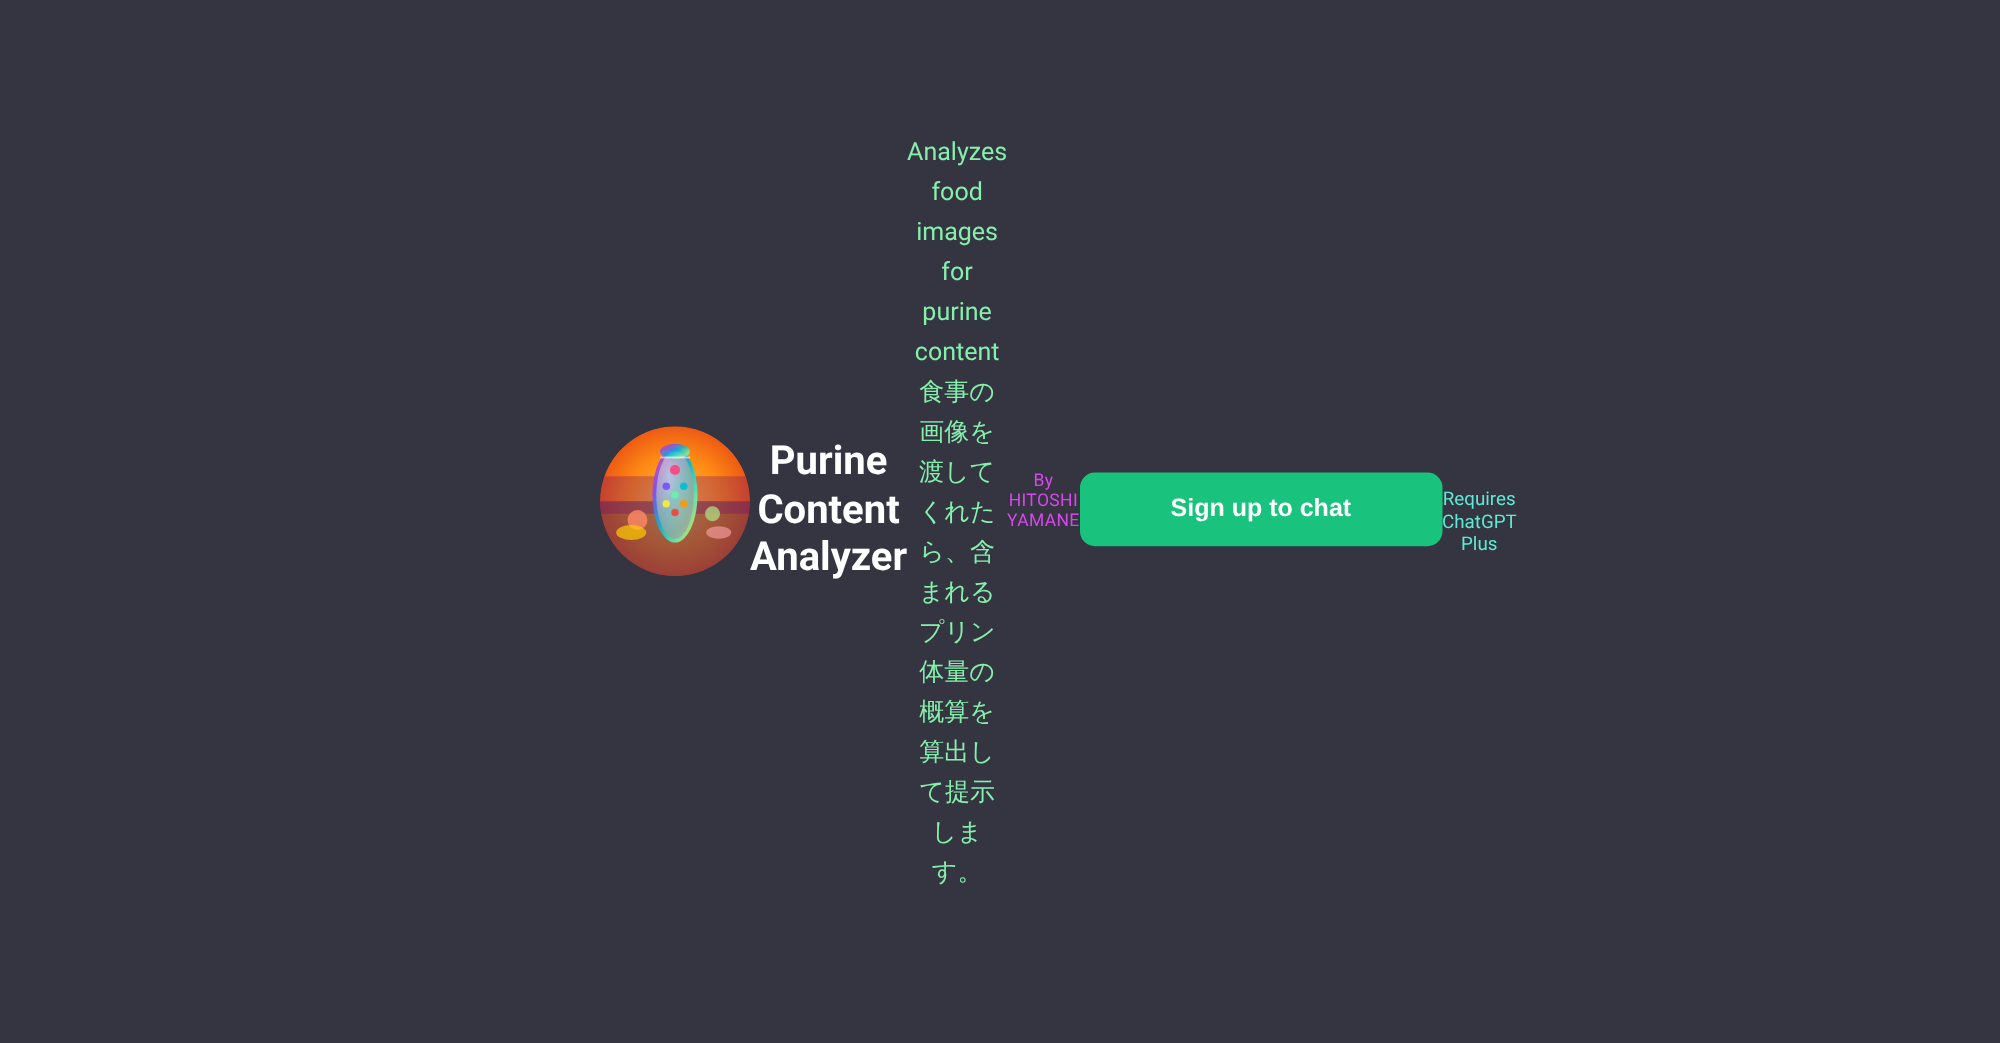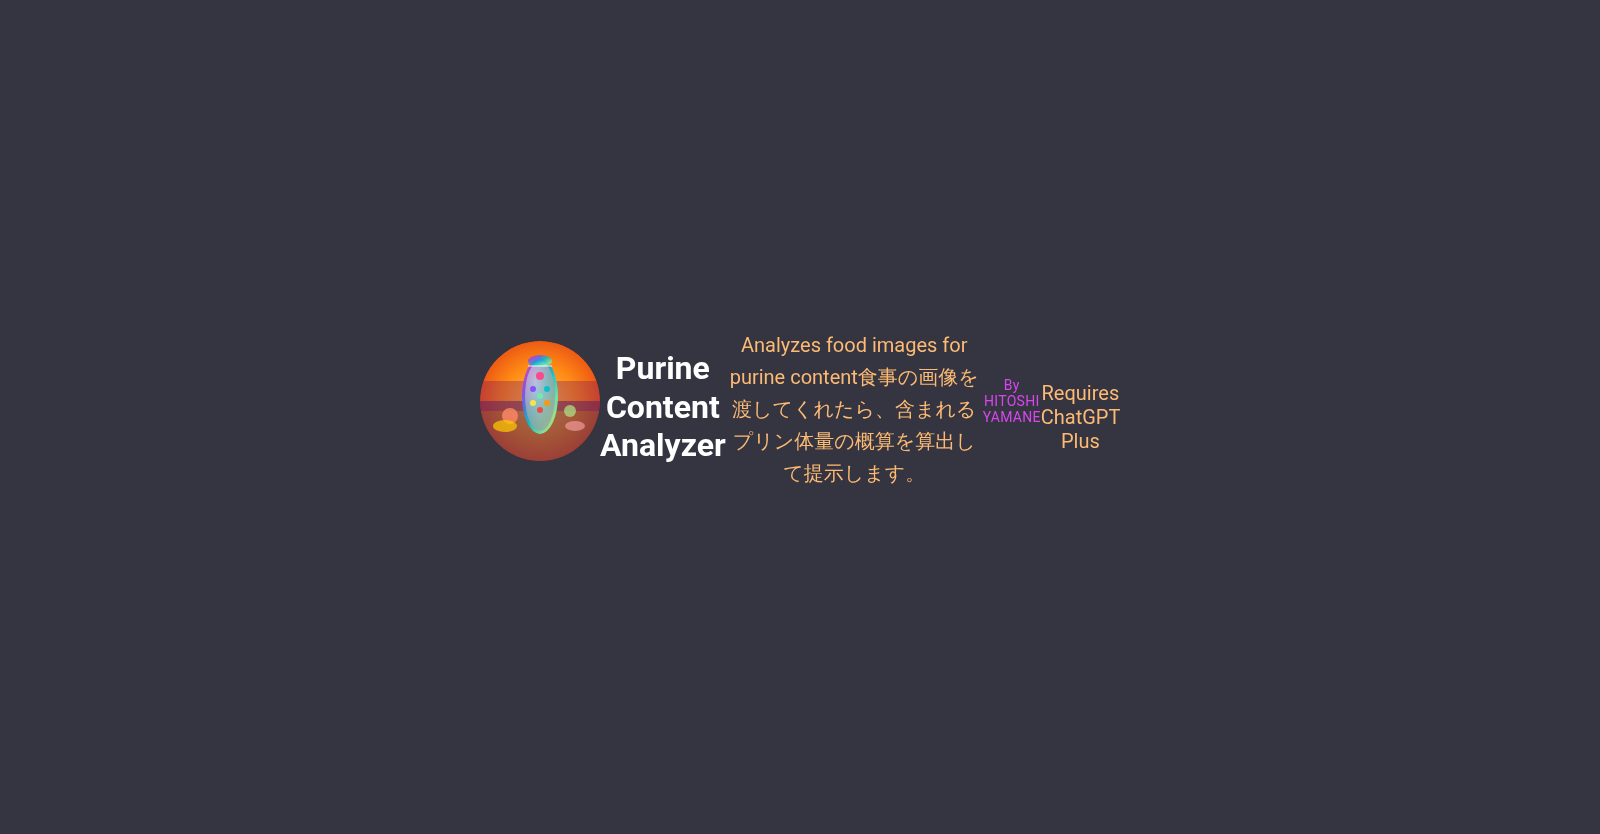--- a/index.html
+++ b/index.html
@@ -45,21 +45,21 @@
     .app-title {
       font-size: 32px;
       font-weight: 700;
       color: #ffffff;
       margin-bottom: 20px;
       line-height: 1.2;
     }
 
     .app-description {
       font-size: 20px;
-      color: #fdba74;
+      color: #86efac;
       line-height: 1.6;
       margin-bottom: 16px;
       max-width: 600px;
     }
 
     .author {
       font-size: 14px;
       color: #d946ef;
       margin-bottom: 32px;
       letter-spacing: 0.02em;
@@ -73,22 +73,22 @@
       padding: 18px 48px;
       font-size: 20px;
       font-weight: 700;
       cursor: pointer;
       margin-bottom: 20px;
       min-width: 290px;
       transition: background-color 0.2s;
     }
 
     .requires-plus {
-      font-size: 20px;
-      color: #fdba74;
+      font-size: 15px;
+      color: #5eead4;
     }
   </style>
 </head>
 <body>
 
 <div class="container">
   <div class="avatar">
     
     <svg viewBox="0 0 120 120" xmlns="http://www.w3.org/2000/svg">
       <defs>
@@ -138,15 +138,16 @@
       <ellipse cx="95" cy="85" rx="10" ry="5" fill="#ef9a9a" opacity="0.7"></ellipse>
     </svg>
   </div>
 
   <h1 class="app-title">Purine Content Analyzer</h1>
 
   <p class="app-description">Analyzes food images for purine content食事の画像を渡してくれたら、含まれるプリン体量の概算を算出して提示します。</p>
 
   <p class="author">By HITOSHI YAMANE</p>
 
+  <button class="signup-button">Sign up to chat</button>
 
   <p class="requires-plus">Requires ChatGPT Plus</p>
 </div>
 
 </body></html>

